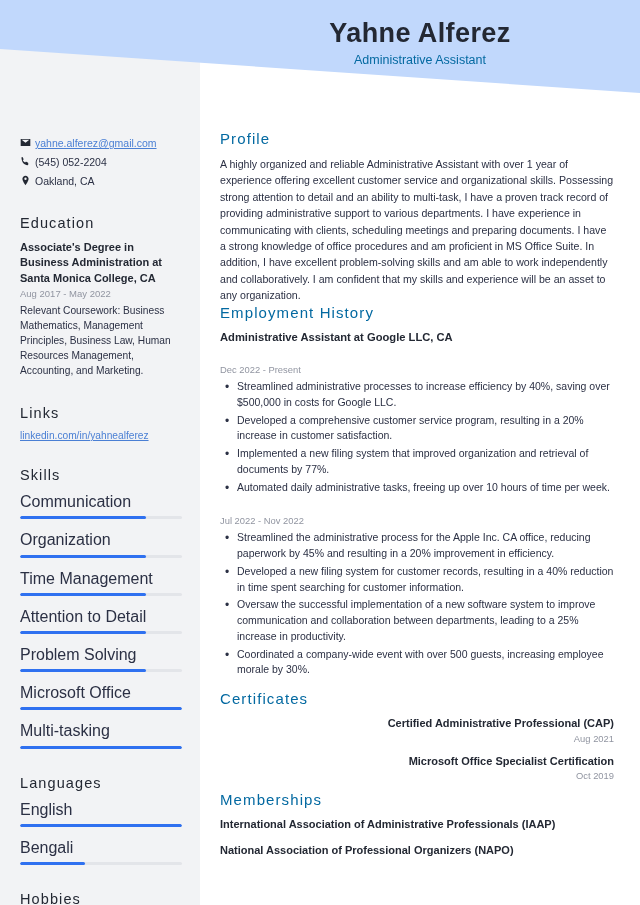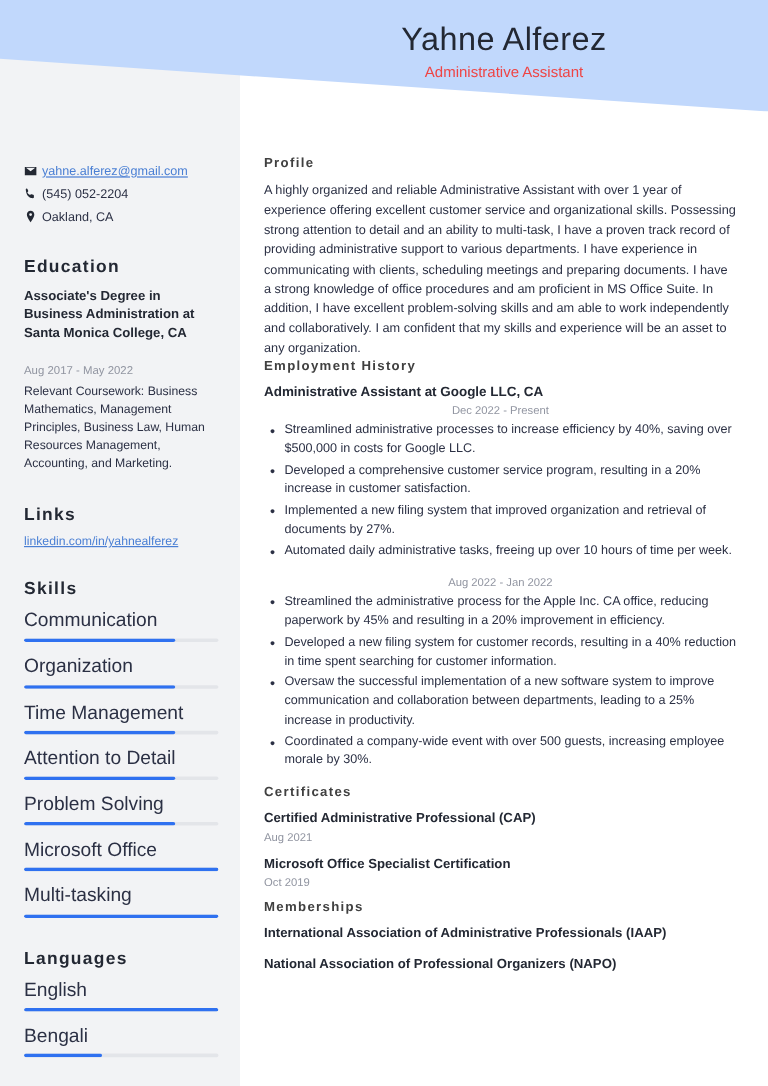--- a/index.html
+++ b/index.html
@@ -47,28 +47,28 @@
   .header-text {
     position: absolute;
     left: 200px; top: 0;
     width: 440px;
     text-align: center;
     padding-top: 19px;
     z-index: 4;
   }
   .cand-name {
     font-size: 27px;
-    font-weight: normal;
+    font-weight: bold;
     color: #232833;
     letter-spacing: .4px;
     line-height: 1.1;
   }
   .cand-title {
     font-size: 12.5px;
-    color: #ef4444;
+    color: #0369a1;
     margin-top: 4px;
   }
 
   
   .side-inner {
     position: absolute;
     left: 0; top: 0;
     width: 200px;
     padding: 136px 18px 0 20px;
     z-index: 5;
@@ -93,36 +93,36 @@
   .contact-icon svg { display: block; }
   .contact-link {
     color: #4a7fd4;
     text-decoration: underline;
     font-size: 10.5px;
     word-break: break-all;
   }
 
   .side-h {
     font-size: 14.5px;
-    font-weight: bold;
+    font-weight: normal;
     color: #232833;
     letter-spacing: 1.1px;
     margin: 26px 0 9px 0;
   }
 
   .edu-degree {
     font-size: 11px;
     font-weight: bold;
     color: #232833;
     line-height: 1.42;
   }
   .edu-date {
     font-size: 9.5px;
     color: #9195a1;
-    margin-top: 18px;
+    margin-top: 2px;
     margin-bottom: 5px;
   }
   .edu-desc {
     font-size: 10.2px;
     color: #2b3044;
     line-height: 1.47;
   }
 
   .link-a {
     display: block;
@@ -165,23 +165,23 @@
   
   .main {
     position: absolute;
     left: 200px; top: 0;
     width: 440px;
     padding: 130px 26px 0 20px;
     z-index: 2;
   }
 
   .main-h {
-    font-size: 11px;
-    font-weight: bold;
-    color: #404040;
+    font-size: 15px;
+    font-weight: normal;
+    color: #0369a1;
     letter-spacing: 1.1px;
     margin-bottom: 9px;
   }
   .main-h.spaced { }
 
   .profile-text {
     font-size: 10.6px;
     line-height: 1.55;
     color: #2b3044;
     text-align: left;
@@ -190,23 +190,22 @@
   .job { margin-bottom: 12px; }
   .job-title {
     font-size: 11.2px;
     font-weight: bold;
     color: #232833;
     line-height: 1.3;
   }
   .job-date {
     font-size: 9.4px;
     color: #9195a1;
-    margin-top: 2px;
+    margin-top: 20px;
     margin-bottom: 4px;
-    text-align: center;
   }
   .job-bullets {
     list-style: none;
     margin: 0; padding: 0;
   }
   .job-bullets li {
     position: relative;
     padding-left: 17px;
     font-size: 10.5px;
     line-height: 1.5;
@@ -214,21 +213,21 @@
     margin-bottom: 2px;
   }
   .job-bullets li::before {
     content: "•";
     position: absolute;
     left: 5px; top: -1px;
     font-size: 12px;
     color: #2b3044;
   }
 
-  .cert { margin-bottom: 10px; }
+  .cert { margin-bottom: 10px; text-align: right; }
   .cert-name {
     font-size: 11px;
     font-weight: bold;
     color: #232833;
     line-height: 1.3;
   }
   .cert-date {
     font-size: 9.4px;
     color: #9195a1;
     margin-top: 2px;
@@ -372,27 +371,27 @@
     <div class="profile-text">A highly organized and reliable Administrative Assistant with over 1 year of experience offering excellent customer service and organizational skills. Possessing strong attention to detail and an ability to multi-task, I have a proven track record of providing administrative support to various departments. I have experience in communicating with clients, scheduling meetings and preparing documents. I have a strong knowledge of office procedures and am proficient in MS Office Suite. In addition, I have excellent problem-solving skills and am able to work independently and collaboratively. I am confident that my skills and experience will be an asset to any organization.</div>
 
     <div class="main-h spaced">Employment History</div>
 
     <div class="job">
       <div class="job-title">Administrative Assistant at Google LLC, CA</div>
       <div class="job-date">Dec 2022 - Present</div>
       <ul class="job-bullets">
         <li>Streamlined administrative processes to increase efficiency by 40%, saving over $500,000 in costs for Google LLC.</li>
         <li>Developed a comprehensive customer service program, resulting in a 20% increase in customer satisfaction.</li>
-        <li>Implemented a new filing system that improved organization and retrieval of documents by 27%.</li>
+        <li>Implemented a new filing system that improved organization and retrieval of documents by 77%.</li>
         <li>Automated daily administrative tasks, freeing up over 10 hours of time per week.</li>
       </ul>
     </div>
 
     <div class="job">
-      <div class="job-date">Aug 2022 - Jan 2022</div>
+      <div class="job-date">Jul 2022 - Nov 2022</div>
       <ul class="job-bullets">
         <li>Streamlined the administrative process for the Apple Inc. CA office, reducing paperwork by 45% and resulting in a 20% improvement in efficiency.</li>
         <li>Developed a new filing system for customer records, resulting in a 40% reduction in time spent searching for customer information.</li>
         <li>Oversaw the successful implementation of a new software system to improve communication and collaboration between departments, leading to a 25% increase in productivity.</li>
         <li>Coordinated a company-wide event with over 500 guests, increasing employee morale by 30%.</li>
       </ul>
     </div>
 
     <div class="main-h spaced">Certificates</div>
     <div class="cert">

